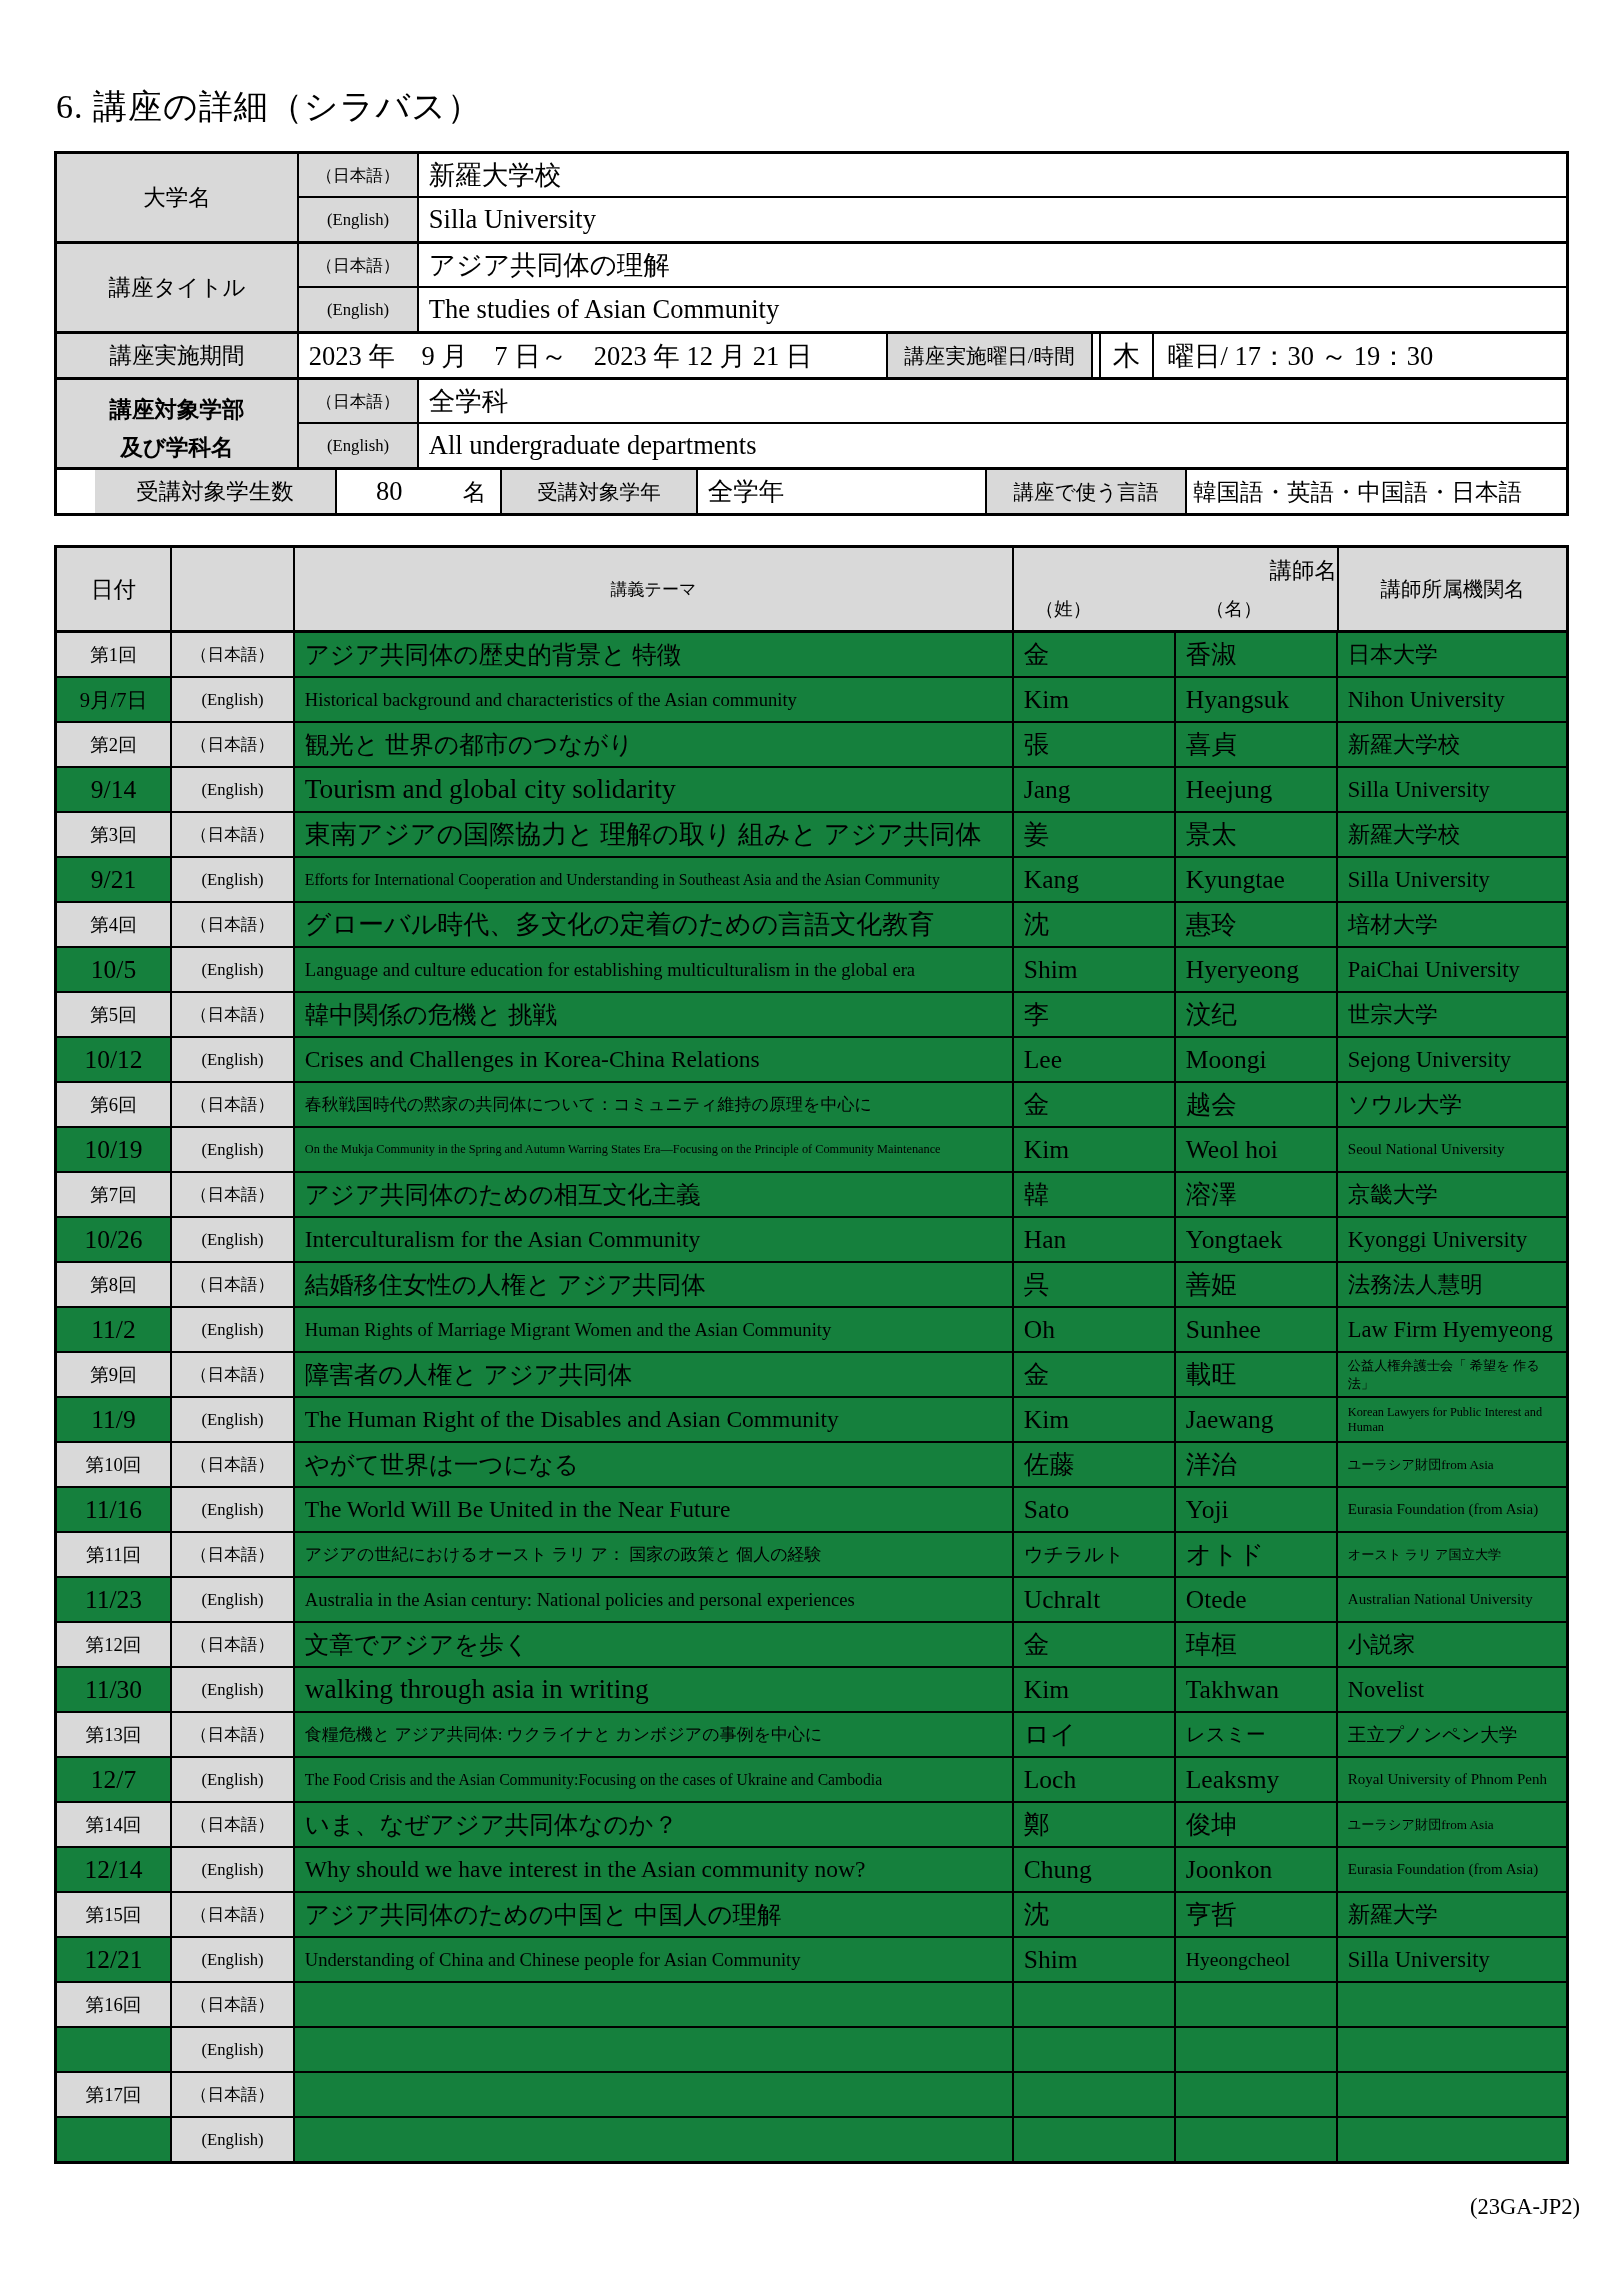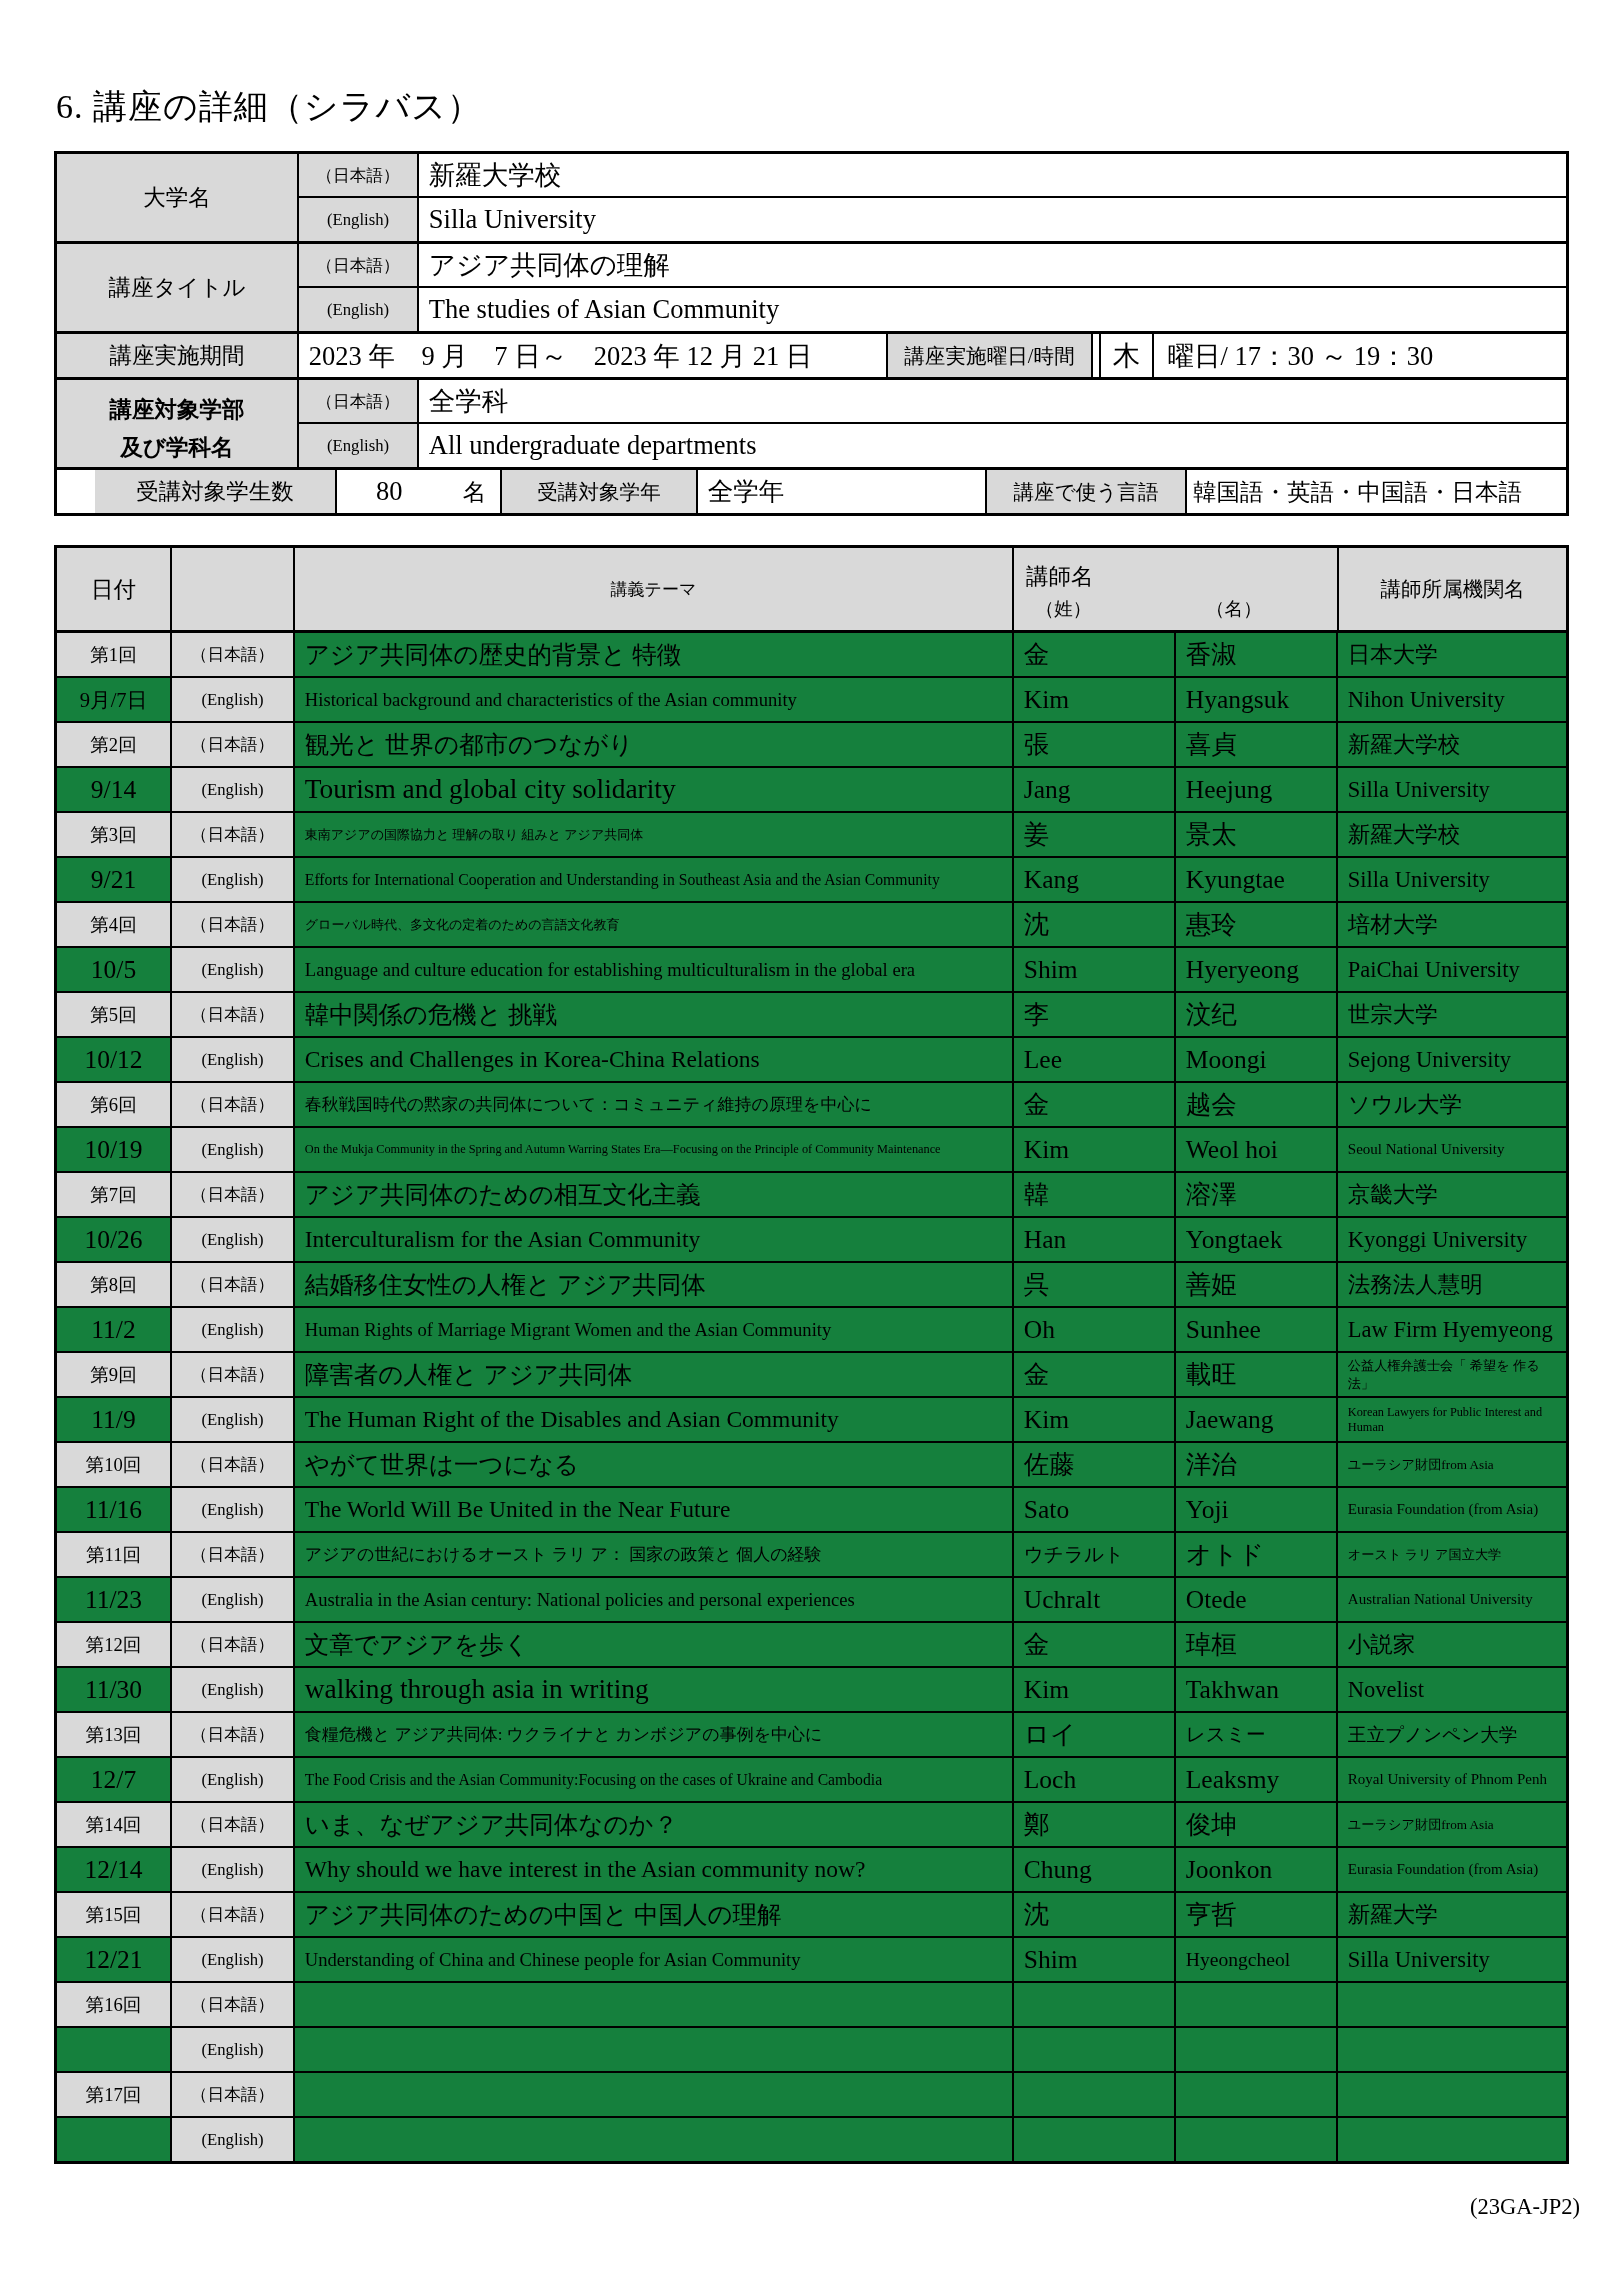--- a/index.html
+++ b/index.html
@@ -30,37 +30,37 @@
   .ival{flex:1;font-size:26.5px;}
   .day-box{box-sizing:border-box;border:2px solid #000;background:#fff;height:53px;width:55px;margin:-4.9px 13.7px -4.9px 2px;display:flex;align-items:center;justify-content:center;font-size:27.4px;position:relative;z-index:2;}
 
   
   .schedule-table{position:absolute;left:54px;top:545px;width:1515px;border:3.9px solid #000;box-sizing:border-box;background:#15803d;}
   .s-header{display:flex;height:82px;border-bottom:3.9px solid #000;}
   .h-date{width:115px;flex:0 0 115px;font-size:22.5px;}
   .h-lang{width:123px;flex:0 0 123px;}
   .h-theme{width:719px;flex:0 0 719px;font-size:17px;}
   .h-teacher{width:323px;flex:0 0 323px;position:relative;font-size:22.5px;}
-  .h-teacher .tname{position:absolute;top:13px;width:100%;text-align:left;padding-left:12px;}
+  .h-teacher .tname{position:absolute;top:7px;width:100%;text-align:right;}
   .h-teacher .tsei{position:absolute;bottom:7.8px;left:21.6px;font-size:18.6px;}
   .h-teacher .tmei{position:absolute;bottom:7.8px;left:192px;font-size:18.6px;}
   .h-aff{flex:1;font-size:20.6px;}
 
   .s-row{display:flex;height:43px;}
   .c-date{width:115px;flex:0 0 115px;font-size:18.6px;}
   .c-date.dt{font-size:25.5px;}
   .c-date.dtm{font-size:20.6px;}
   .c-lang{width:123px;flex:0 0 123px;font-size:16.7px;}
   .c-theme{width:719px;flex:0 0 719px;}
   .c-sur,.c-giv{width:162px;flex:0 0 162px;}
   .c-aff{flex:1;}
 
   
   .t-xl{font-size:27.4px;} .t-l{font-size:23.5px;} .t-m{font-size:18.6px;} .t-s{font-size:15.7px;} .t-xs{font-size:12.3px;}
-  .j-l{font-size:24.5px;} .j-m{font-size:13px;} .j-s{font-size:17px;font-family:Liberation Serif, serif;}
+  .j-l{font-size:24.5px;} .j-m{font-size:26px;} .j-s{font-size:17px;font-family:Liberation Serif, serif;}
   .n-l{font-size:25.5px;} .n-m{font-size:19.6px;}
   .i-l{font-size:22.5px;} .i-m{font-size:15px;} .i-s{font-size:12.3px;}
   .i-lj{font-size:22.5px;} .i-mj{font-size:18.6px;} .i-sj{font-size:13.2px;}
 </style>
 </head>
 <body>
 
 <div class="page-title">6. 講座の詳細（シラバス）</div>
 
 <div class="info-table">

